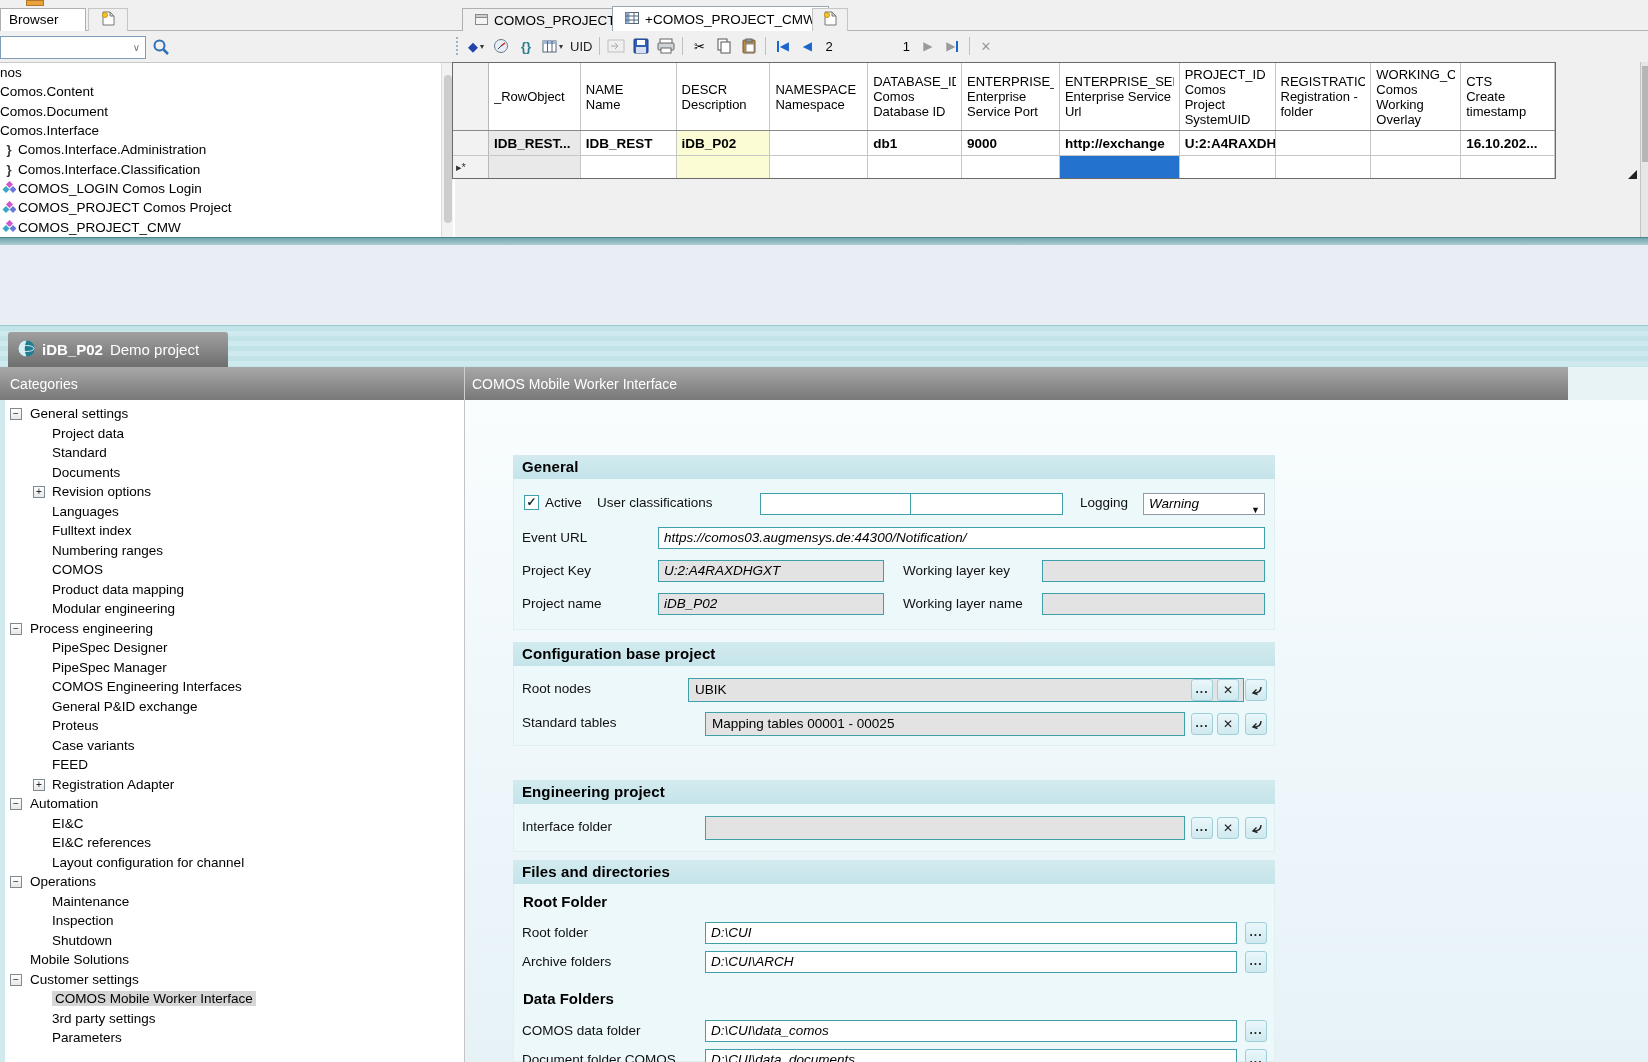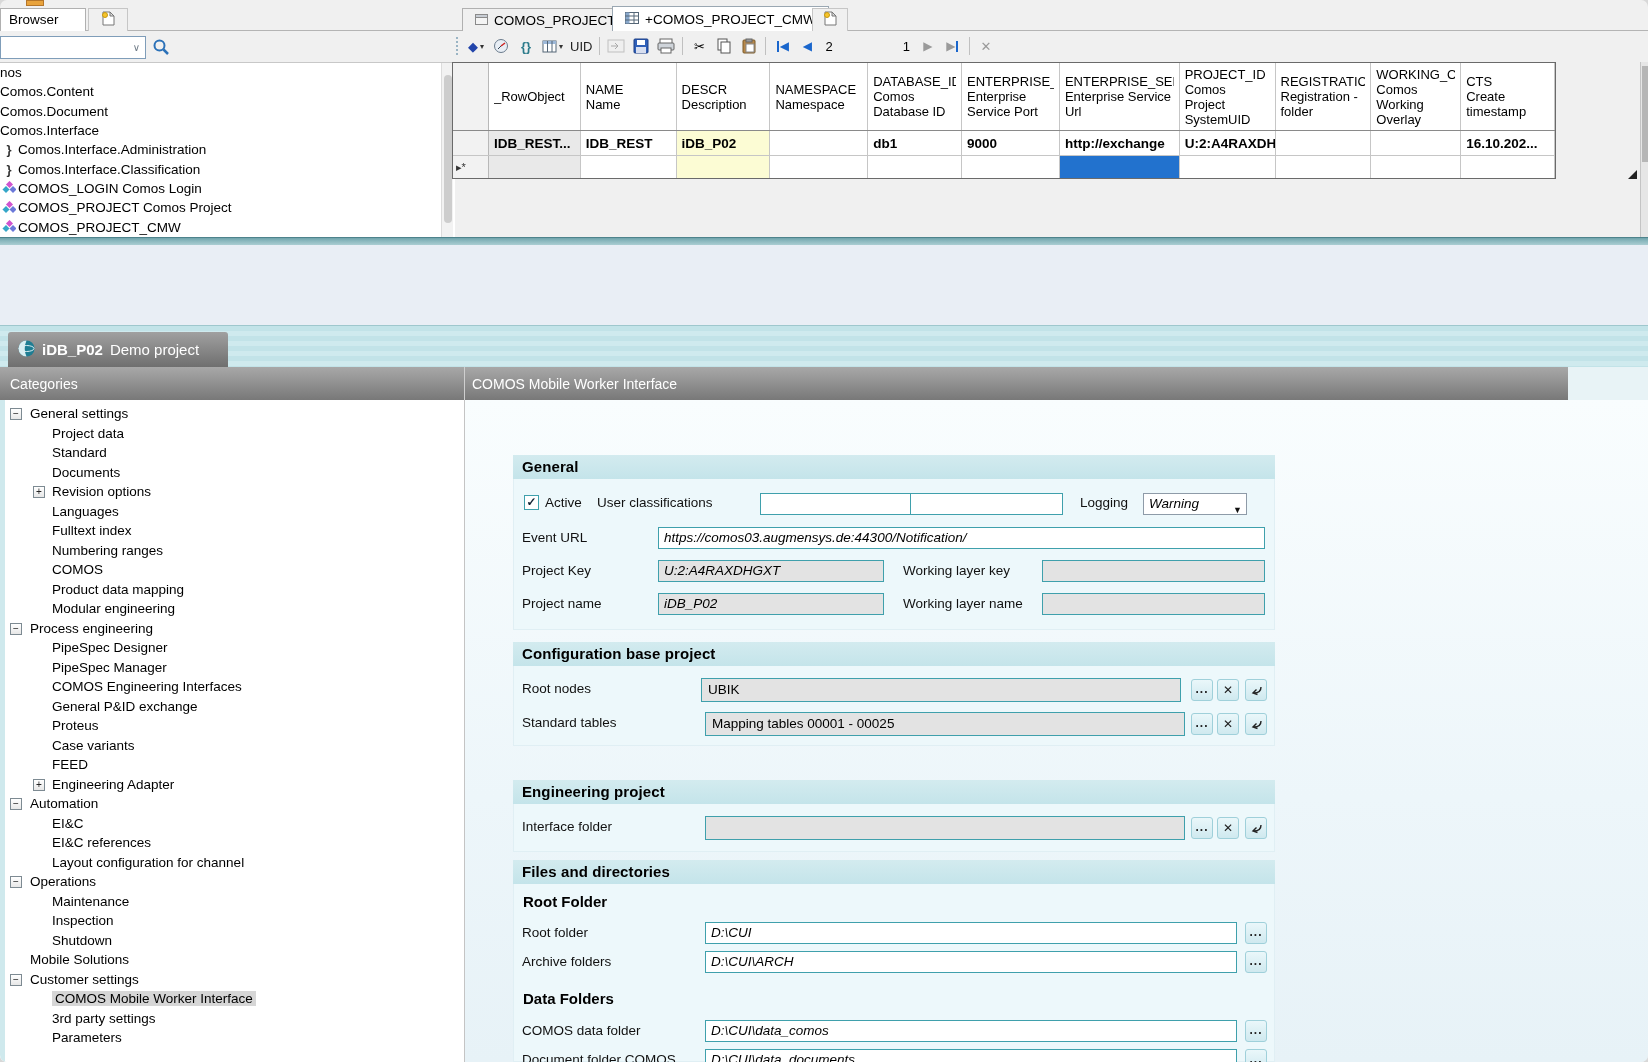--- a/index.html
+++ b/index.html
@@ -1,19 +1,19 @@
 <!DOCTYPE html>
 <html><head>
 <meta charset="utf-8">
 <style>
   * { margin:0; padding:0; box-sizing:border-box; }
   html,body { background:#d8d8d8; }
   #root {
     position:relative; width:1648px; height:1062px; overflow:hidden;
-    background:#f0f0f0; font-family:"Liberation Sans",sans-serif; color:#000;border-radius:7px;
+    background:#f0f0f0; font-family:"Liberation Sans",sans-serif; color:#000;
   }
   .abs { position:absolute; }
 
   
   .top-sliver { left:26px; top:0; width:18px; height:6px; background:#e8a33d; border:1px solid #b5762a; }
   .tabline { left:0; top:30px; width:452px; height:1px; background:#b4b4b4; }
   .tab-browser { left:0; top:8px; width:86px; height:23px; background:#fff; border:1px solid #b0b0b0; border-bottom:none;
                  font-size:13.5px; line-height:21px; padding-left:8px; }
   .tab-newdoc { left:88px; top:8px; width:40px; height:23px; border:1px solid #c6c6c6; border-bottom:none; background:#f0f0f0;
                 display:flex; align-items:center; justify-content:center; }
@@ -625,21 +625,21 @@
           <span class="tlabel">Case variants</span>
         </div>
 
         <div class="titem i18 lvl1">
 
           <span class="tlabel">FEED</span>
         </div>
 
         <div class="titem i19 lvl1">
           <span class="texp">+</span>
-          <span class="tlabel">Engineering Adapter</span>
+          <span class="tlabel">Registration Adapter</span>
         </div>
 
         <div class="titem i20 lvl0">
           <span class="texp">−</span>
           <span class="tlabel">Automation</span>
         </div>
 
         <div class="titem i21 lvl1">
 
           <span class="tlabel">EI&amp;C</span>
@@ -706,39 +706,39 @@
   <div class="abs fp">
 
     <div class="ghdr" style="top:55px">General</div>
     <div class="gbody" style="top:79px;height:151px"></div>
     <span class="fcheck" style="left:59px;top:95px">✓</span>
     <span class="flabel" style="left:80px;top:95px">Active</span>
     <span class="flabel" style="left:132px;top:95px">User classifications</span>
     <div class="finput" style="left:295px;top:93px;width:151px"></div>
     <div class="finput" style="left:445px;top:93px;width:153px"></div>
     <span class="flabel" style="left:615px;top:95px">Logging</span>
-    <div class="fdrop" style="left:678px;top:93px;width:104px">
+    <div class="fdrop" style="left:678px;top:93px;width:122px">
       <span>Warning</span>
       <span class="da">▼</span>
     </div>
     <span class="flabel" style="left:57px;top:130px">Event URL</span>
     <div class="finput ital" style="left:193px;top:127px;width:607px">https://comos03.augmensys.de:44300/Notification/</div>
     <span class="flabel" style="left:57px;top:163px">Project Key</span>
     <div class="finput ro ital" style="left:193px;top:160px;width:226px">U:2:A4RAXDHGXT</div>
     <span class="flabel" style="left:438px;top:163px">Working layer key</span>
     <div class="finput ro" style="left:577px;top:160px;width:223px"></div>
     <span class="flabel" style="left:57px;top:196px">Project name</span>
     <div class="finput ro ital" style="left:193px;top:193px;width:226px">iDB_P02</div>
     <span class="flabel" style="left:438px;top:196px">Working layer name</span>
     <div class="finput ro" style="left:577px;top:193px;width:223px"></div>
 
     <div class="ghdr" style="top:242px">Configuration base project</div>
     <div class="gbody" style="top:266px;height:80px"></div>
     <span class="flabel" style="left:57px;top:281px">Root nodes</span>
-    <div class="fpick" style="left:236px;top:278px;width:480px">UBIK</div>
+    <div class="fpick" style="left:223px;top:278px;width:556px">UBIK</div>
     <div class="fbtn dots" style="left:726px;top:279px">...</div>
     <div class="fbtn" style="left:752px;top:279px">✕</div>
     <div class="fbtn" style="left:780px;top:279px">
         <svg width="13" height="13">
           <path d="M11 3 C11 8 8 9 4 9" fill="none" stroke="#222" stroke-width="1.4"></path>
           <path d="M6.5 5.5 L3 9 L7.5 10.5" fill="none" stroke="#222" stroke-width="1.4"></path>
         </svg>
       </div>
     <span class="flabel" style="left:57px;top:315px">Standard tables</span>
     <div class="fpick" style="left:240px;top:312px;width:480px">Mapping tables 00001 - 00025</div>

